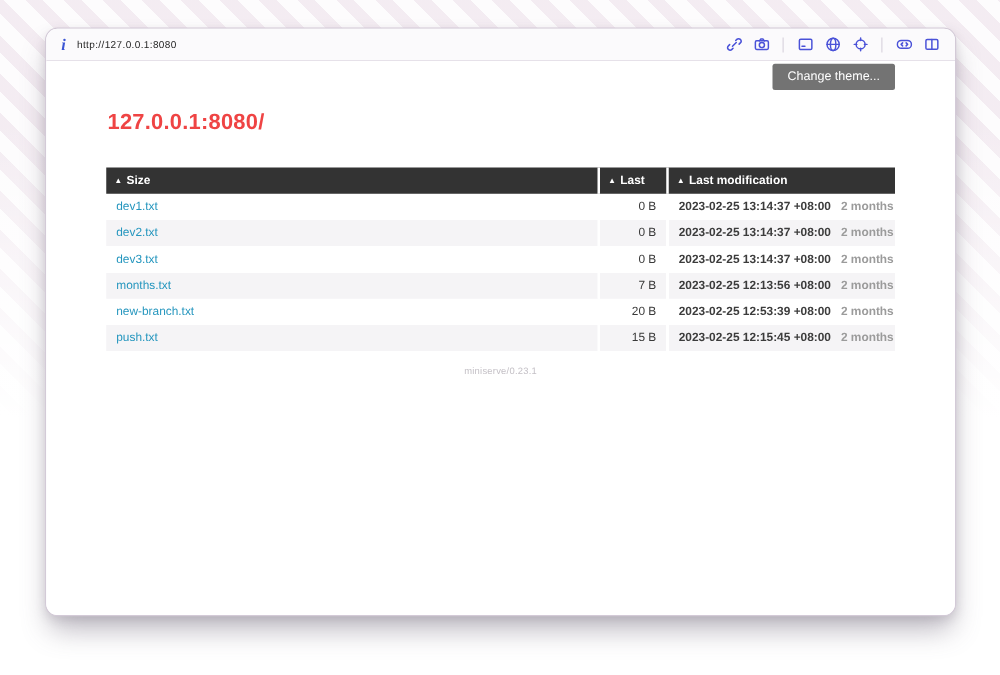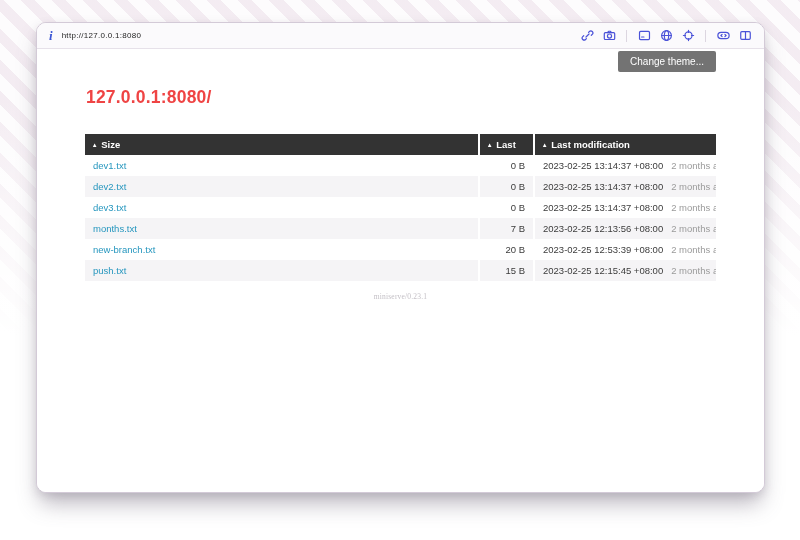--- a/index.html
+++ b/index.html
@@ -72,27 +72,27 @@
     background:#333333; color:#ffffff; font-weight:700; text-align:left;
     padding:5px 8px; height:21px; cursor:pointer; white-space:nowrap;
   }
   th .arrow { font-size:6.5px; margin-right:5px; position:relative; top:-1px; }
   th + th, td + td { border-left:2px solid #ffffff; }
   tbody tr { height:21px;margin-top:44px; }
   tbody tr:nth-child(even) { background:#f5f4f6; }
   td { padding:4px 8px; color:#333; white-space:nowrap; overflow:hidden; }
   td.name a { color:#2596be; text-decoration:none; cursor:pointer; }
   td.size { text-align:right; color:#3a3a3a; }
-  td.mod .modwrap { display:flex; justify-content:space-between; align-items:baseline; }
+  td.mod .modwrap { display:flex; justify-content:space-between; align-items:baseline;font-weight:bold; }
   td.mod .date { color:#3c3c3c; }
   td.mod .age { color:#9b9b9b; margin-left:8px; }
 
   .footer {
     text-align:center; margin-top:11px;
-    font-size:7.5px; color:#c4c0c6; letter-spacing:0.2px;font-family:Liberation Serif, serif;
+    font-size:7.5px; color:#c4c0c6; letter-spacing:0.2px;
   }
 </style>
 </head>
 <body>
 
 <div class="window">
 
   <div class="toolbar">
     <span class="info-glyph">i</span>
     <span class="url">http://127.0.0.1:8080</span>

